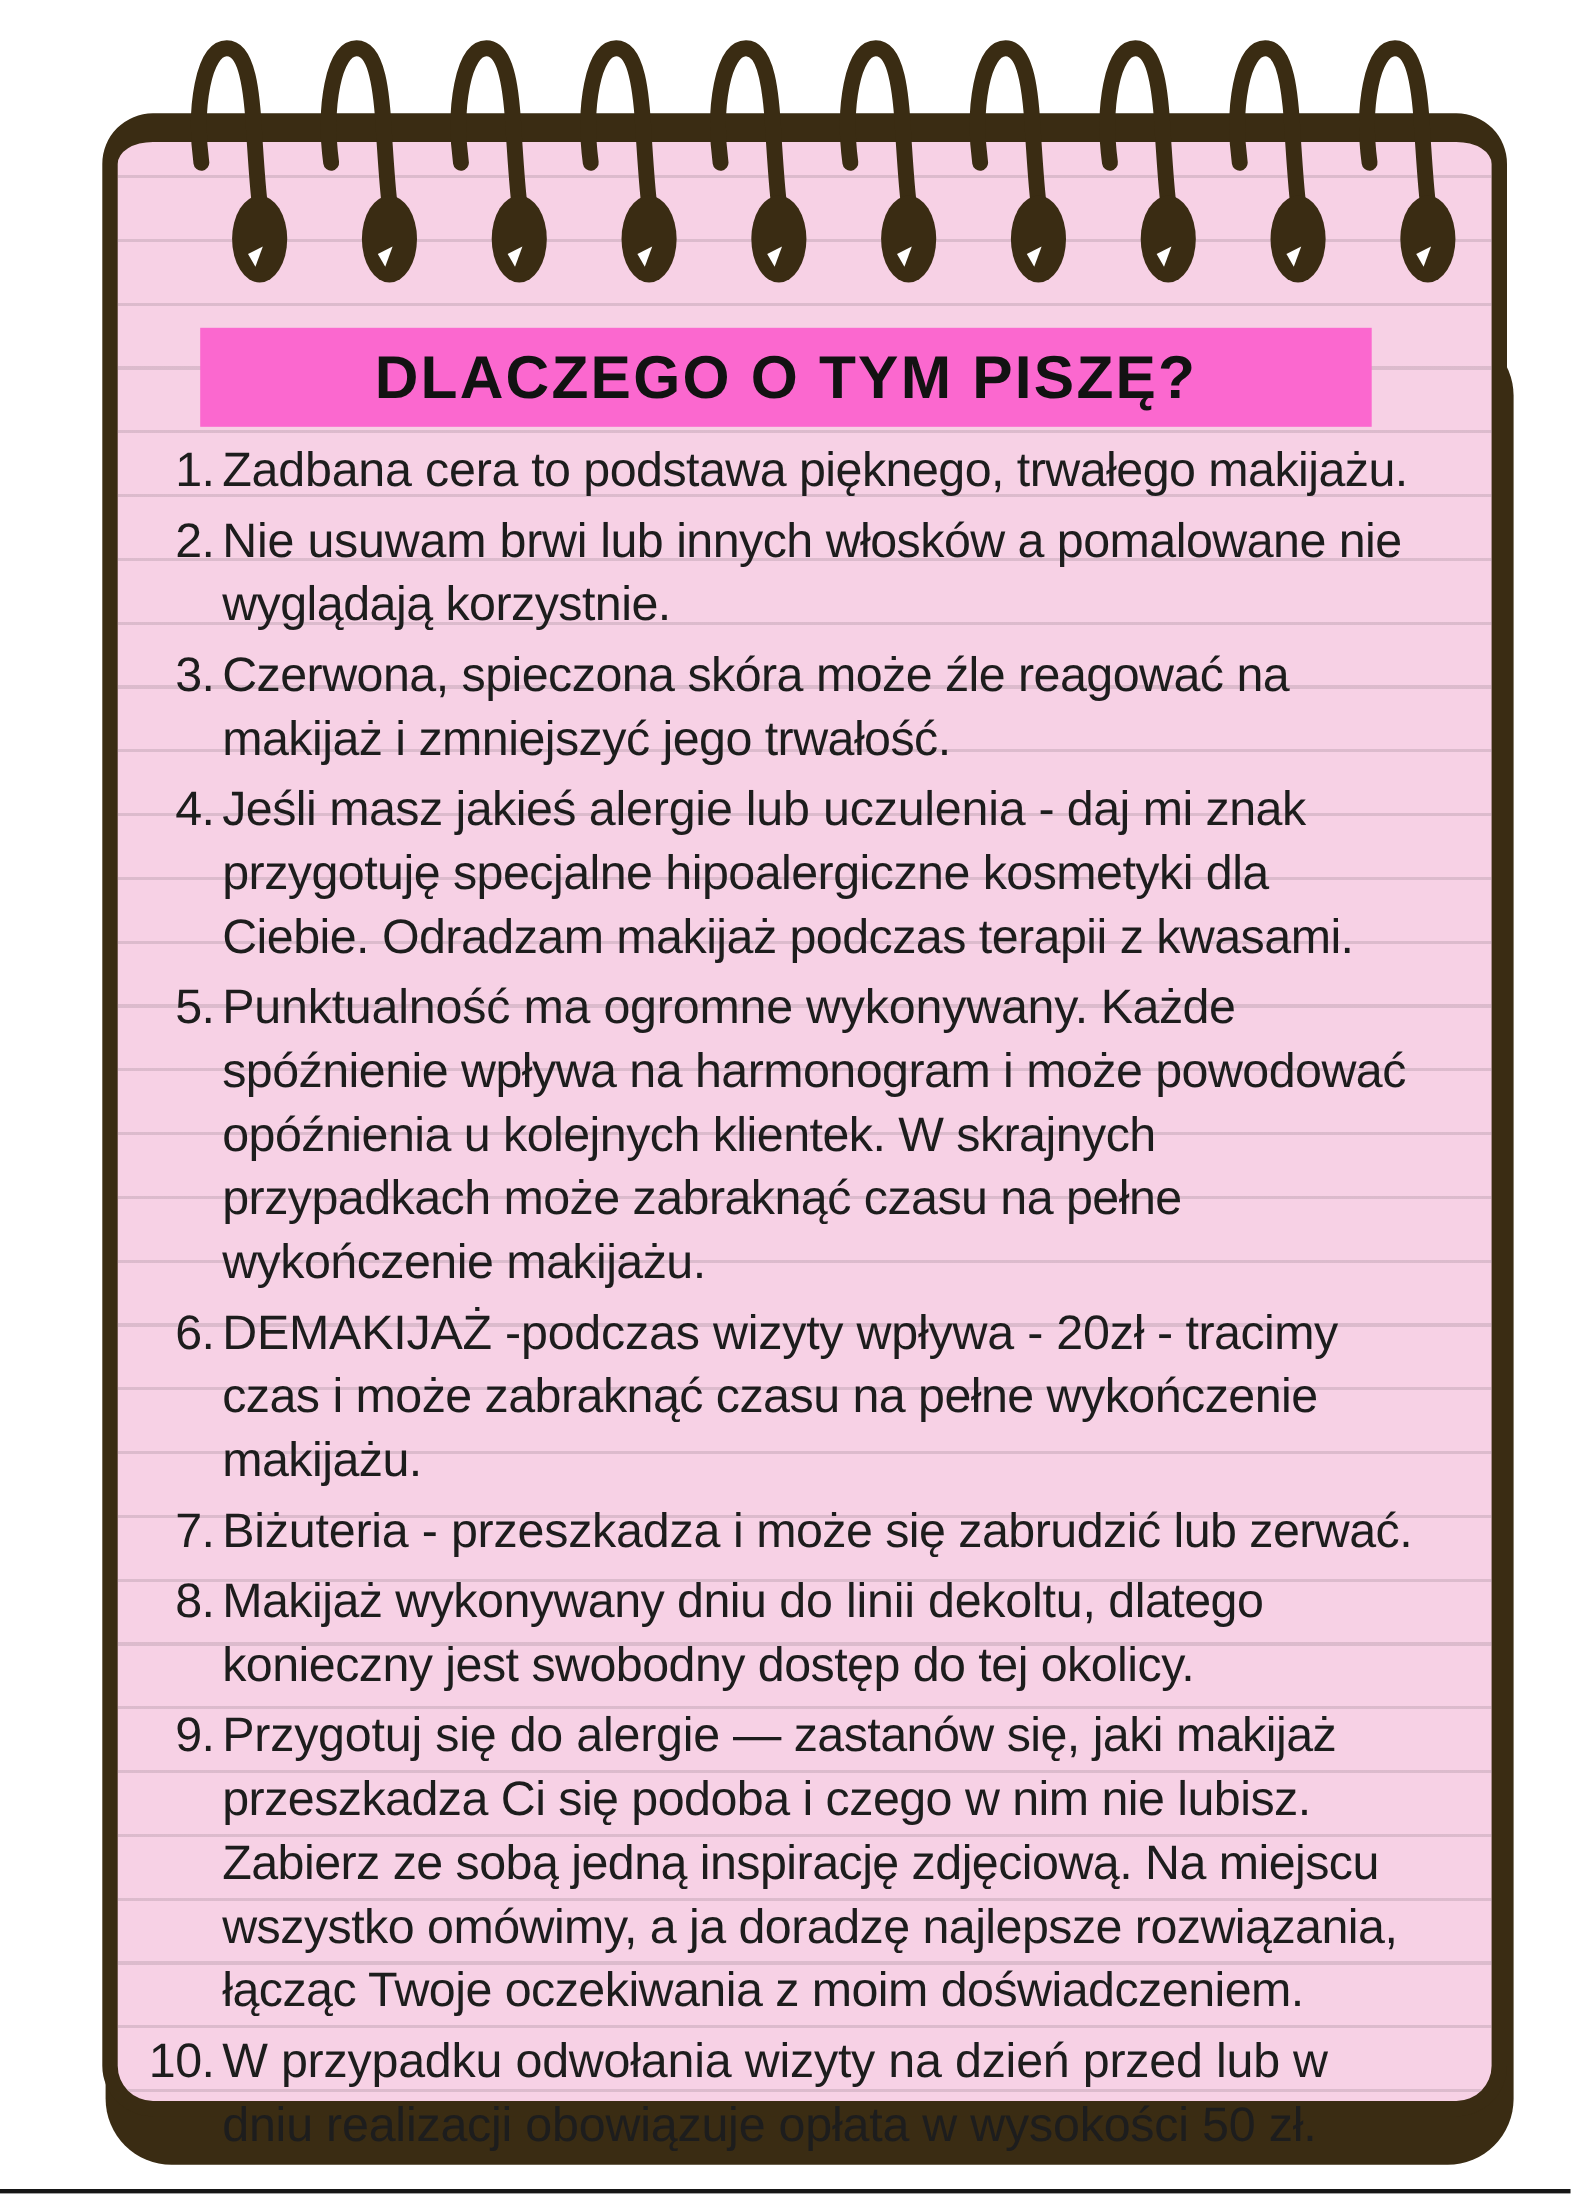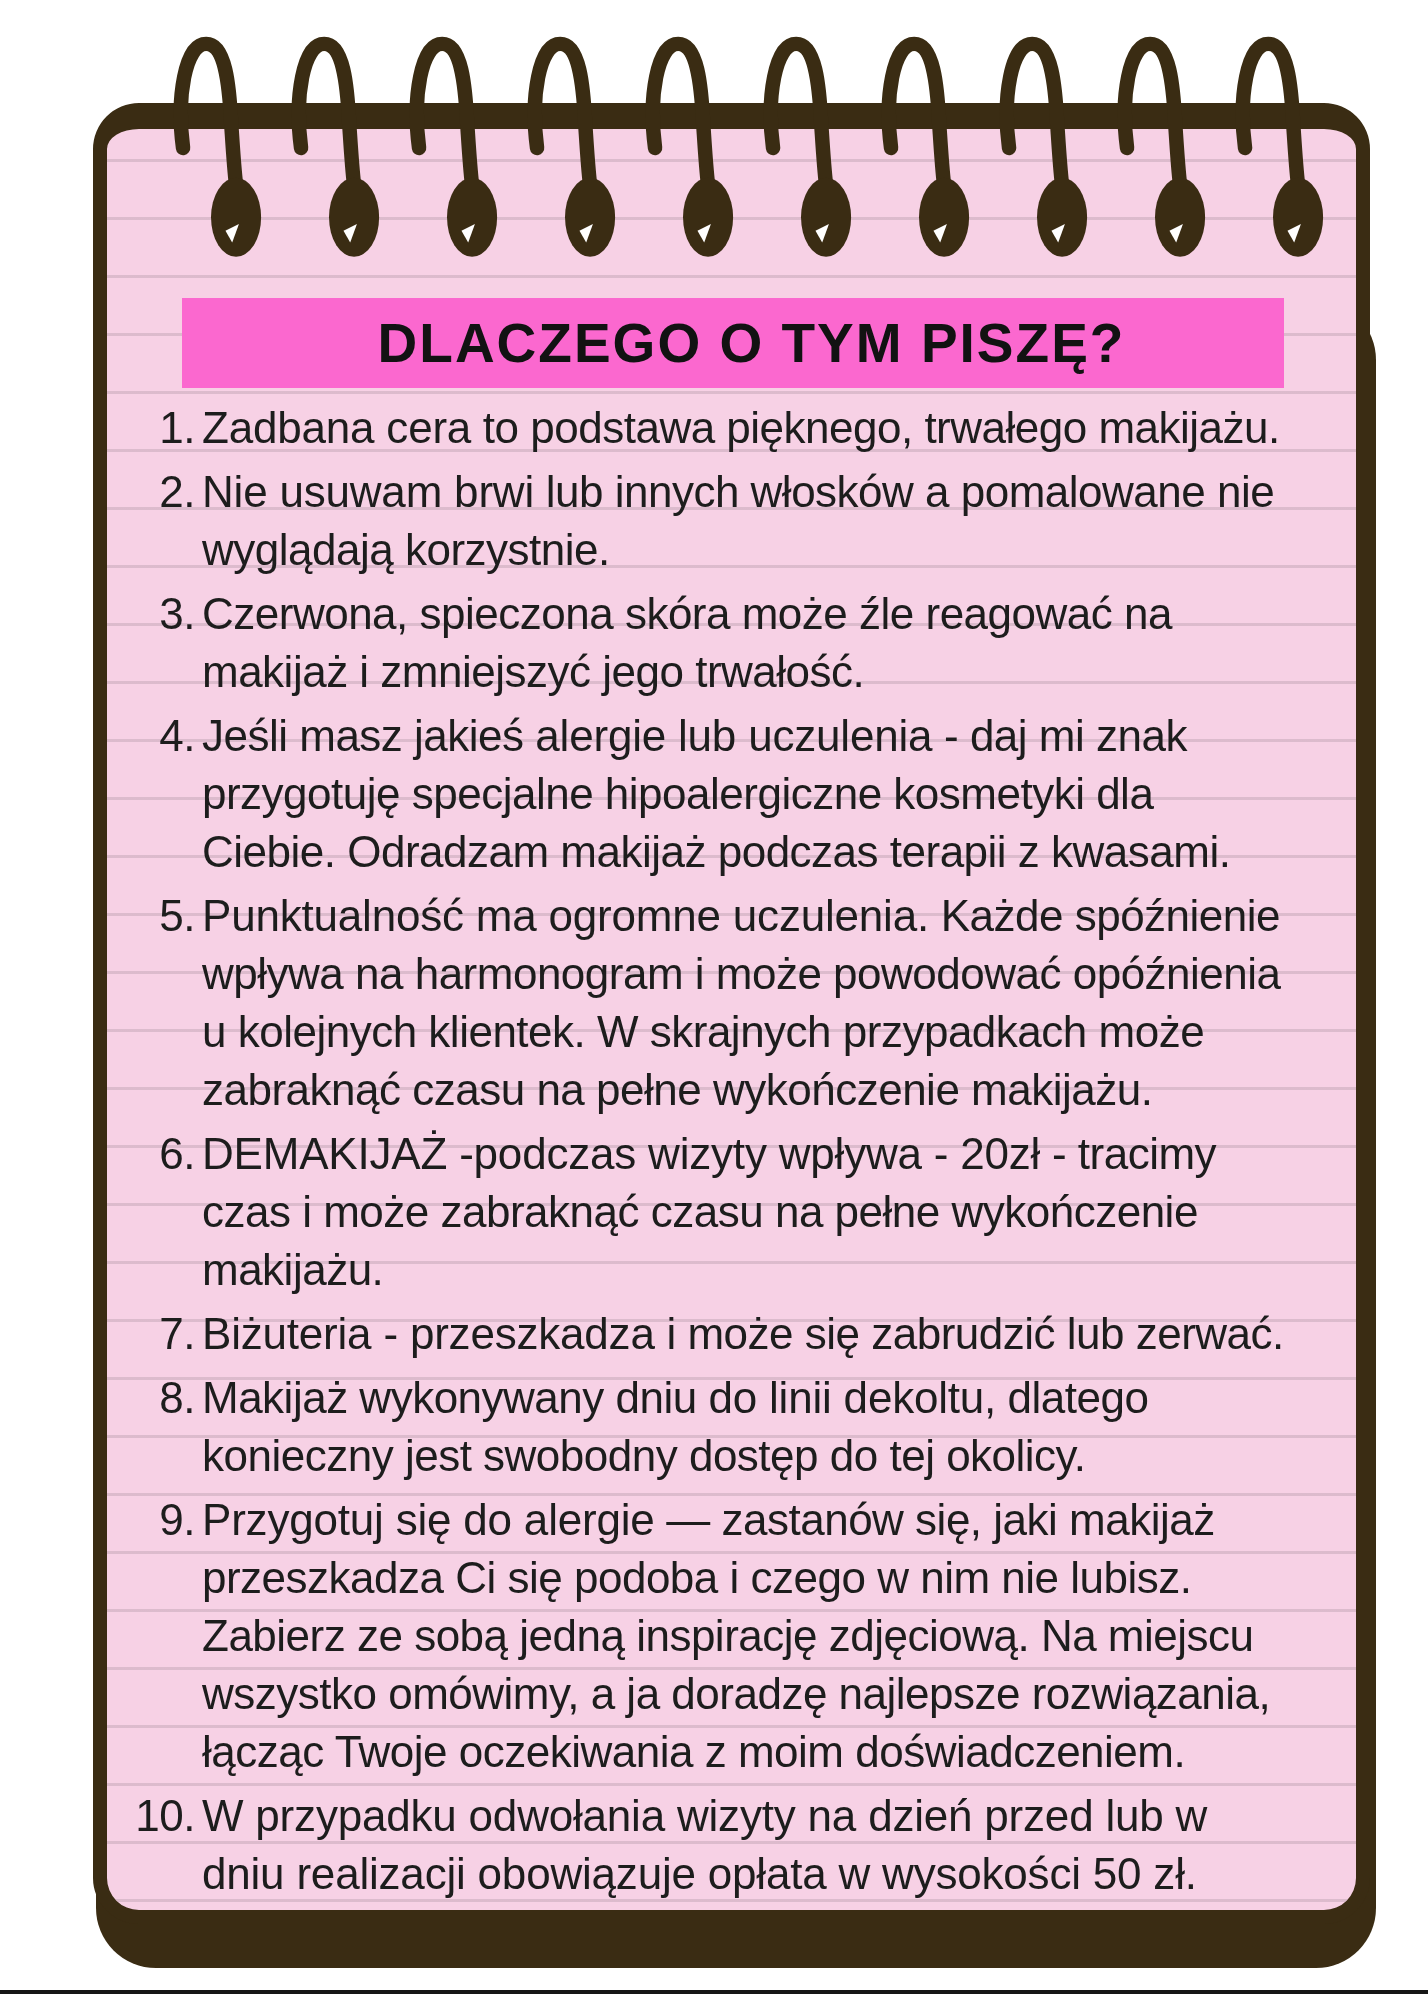--- a/index.html
+++ b/index.html
@@ -38,21 +38,20 @@
     position:absolute;left:158px;top:28px;width:1168px;height:238px;
     display:flex;justify-content:space-between;z-index:5;
   }
   .ring{width:106px;height:238px;}
   
   .banner{
     position:absolute;left:182px;top:298px;width:1065px;height:90px;
     background:#fb68cf;
     display:flex;align-items:center;justify-content:center;
     z-index:3;
-    padding-left:37px;
   }
   .banner h1{
     margin:0;font-size:55px;font-weight:700;letter-spacing:2px;
     color:#121212;white-space:nowrap;
   }
   
   .notes{
     position:absolute;left:120px;top:399px;right:142px;z-index:3;
     list-style:none;margin:0;padding:0;
     font-size:44px;line-height:58px;letter-spacing:-0.5px;
@@ -156,21 +155,21 @@
       <li>
         <span class="num">3.</span>
         <span class="content"><span>Czerwona, spieczona skóra może źle reagować na makijaż i zmniejszyć jego trwałość.</span></span>
       </li>
       <li>
         <span class="num">4.</span>
         <span class="content"><span>Jeśli masz jakieś </span><span class="b">alergie lub uczulenia</span><span> - daj mi znak przygotuję specjalne hipoalergiczne kosmetyki dla Ciebie. Odradzam makijaż podczas terapii z kwasami.</span></span>
       </li>
       <li>
         <span class="num">5.</span>
-        <span class="content"><span class="b">Punktualność ma ogromne uczulenia.</span><span> Każde spóźnienie wpływa na harmonogram i może powodować opóźnienia u kolejnych klientek. W skrajnych przypadkach może zabraknąć czasu na pełne wykończenie makijażu.</span></span>
+        <span class="content"><span class="b">Punktualność ma ogromne wykonywany.</span><span> Każde spóźnienie wpływa na harmonogram i może powodować opóźnienia u kolejnych klientek. W skrajnych przypadkach może zabraknąć czasu na pełne wykończenie makijażu.</span></span>
       </li>
       <li>
         <span class="num">6.</span>
         <span class="content"><span class="b">DEMAKIJAŻ -podczas wizyty wpływa - 20zł</span><span> - tracimy czas i może zabraknąć czasu na pełne wykończenie makijażu.</span></span>
       </li>
       <li>
         <span class="num">7.</span>
         <span class="content"><span class="b">Biżuteria - przeszkadza</span><span> i może się zabrudzić lub zerwać.</span></span>
       </li>
       <li>

